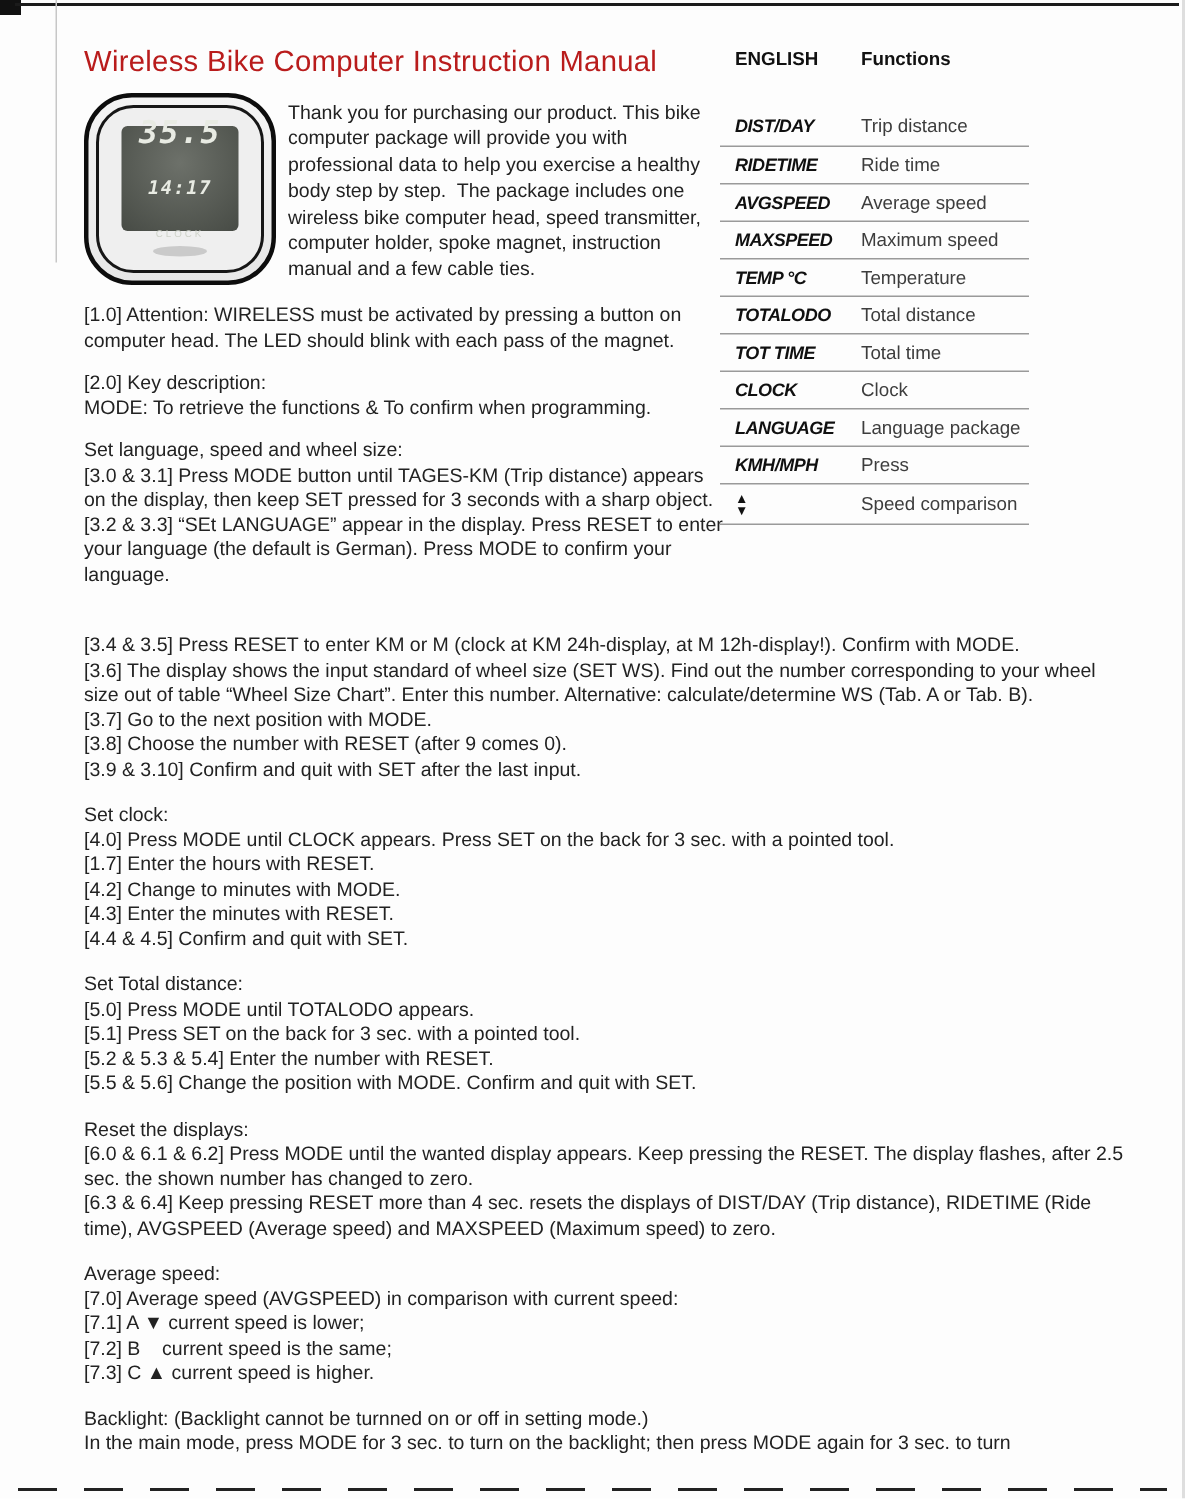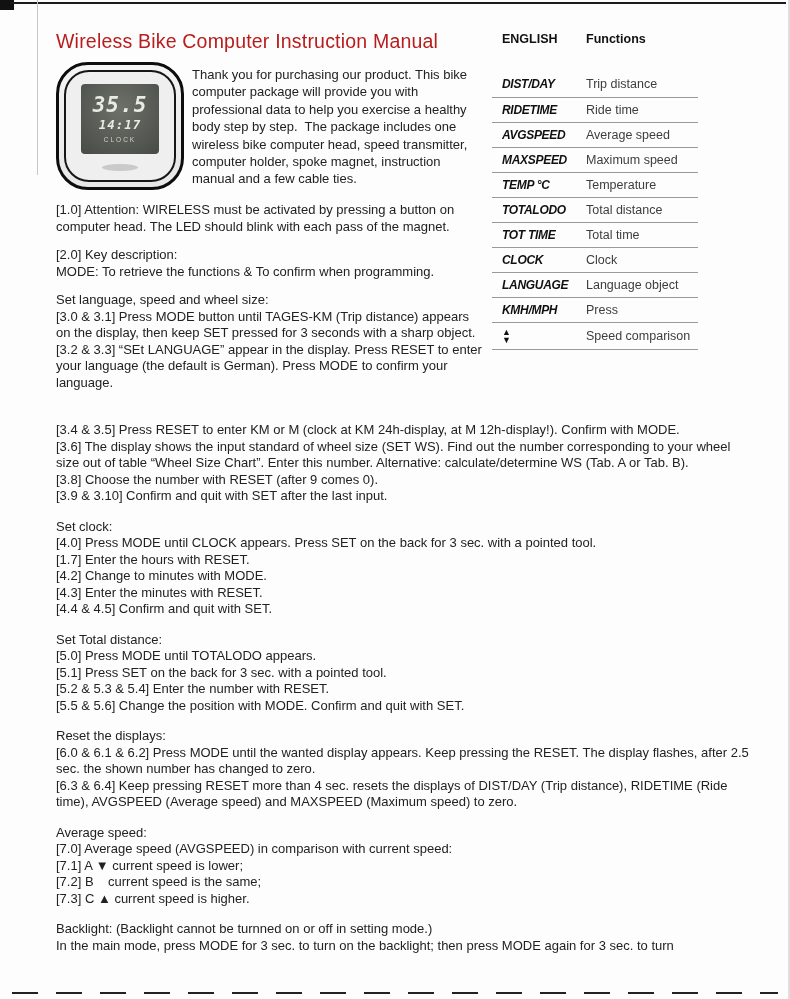--- a/index.html
+++ b/index.html
@@ -48,21 +48,21 @@
   .device-inner {
     position: absolute; inset: 5px;
     border: 2px solid #161616; border-radius: 25px;
     background: #efefef;
   }
   .lcd {
     position: absolute; left: 50%; top: 12px; transform: translateX(-50%);
     width: 78px; height: 70px; border-radius: 4px;
     background: radial-gradient(circle at 50% 35%, #6d716a, #474b45);
     color: #e8ebe3;
-    display: flex; flex-direction: column; align-items: center; justify-content: center;
+    display: flex; flex-direction: column; align-items: center; justify-content: center; gap: 17px;
   }
   .lcd-speed {
     font-family: "DejaVu Sans Mono", monospace; font-style: italic; font-weight: bold;
     font-size: 21px; letter-spacing: 1px; line-height: 1;
   }
   .lcd-time {
     font-family: "DejaVu Sans Mono", monospace; font-style: italic; font-weight: bold;
     font-size: 12.5px; letter-spacing: 1px; margin-top: 3px; line-height: 1;
   }
   .lcd-mode { font-size: 6.5px; letter-spacing: 2px; margin-top: 5px; color: #cfd3ca; }
@@ -78,21 +78,21 @@
 
   .section { margin-top: 12px; }
   #body-col .section { margin-top: 14px; }
   #body-col .section:first-child { margin-top: 8px; }
   .line { font-size: 13px; line-height: 1.27; color: #222; white-space: pre-wrap; }
   #left-col { width: 428px; }
   #body-col { width: 700px; }
 
   
   .func-table {
-    position: absolute; left: 492px; top: 24px; width: 206px;
+    position: absolute; left: 480px; top: 24px; width: 206px;
     border-collapse: collapse;
   }
   .func-table th {
     text-align: left; font-size: 12.5px; font-weight: bold; color: #111;
     padding: 8px 0 26px 10px;
   }
   .func-table td {
     border-bottom: 1px solid #9a9a9a;
     padding: 5px 0 5px 10px;
     vertical-align: middle;
@@ -148,20 +148,21 @@
             <div class="line">[3.0 &amp; 3.1] Press MODE button until TAGES-KM (Trip distance) appears on the display, then keep SET pressed for 3 seconds with a sharp object.</div>
             <div class="line">[3.2 &amp; 3.3] “SEt LANGUAGE” appear in the display. Press RESET to enter your language (the default is German). Press MODE to confirm your language.</div>
           </div>
         </div>
     </div>
 
     <div id="body-col">
         <div class="section">
           <div class="line">[3.4 &amp; 3.5] Press RESET to enter KM or M (clock at KM 24h-display, at M 12h-display!). Confirm with MODE.</div>
           <div class="line">[3.6] The display shows the input standard of wheel size (SET WS). Find out the number corresponding to your wheel size out of table “Wheel Size Chart”. Enter this number. Alternative: calculate/determine WS (Tab. A or Tab. B).</div>
+          <div class="line">[3.7] Go to the next position with MODE.</div>
           <div class="line">[3.8] Choose the number with RESET (after 9 comes 0).</div>
           <div class="line">[3.9 &amp; 3.10] Confirm and quit with SET after the last input.</div>
         </div>
         <div class="section">
           <div class="line">Set clock:</div>
           <div class="line">[4.0] Press MODE until CLOCK appears. Press SET on the back for 3 sec. with a pointed tool.</div>
           <div class="line">[1.7] Enter the hours with RESET.</div>
           <div class="line">[4.2] Change to minutes with MODE.</div>
           <div class="line">[4.3] Enter the minutes with RESET.</div>
           <div class="line">[4.4 &amp; 4.5] Confirm and quit with SET.</div>
@@ -228,21 +229,21 @@
         <tr>
           <td class="fk">TOT TIME</td>
           <td class="fv">Total time</td>
         </tr>
         <tr>
           <td class="fk">CLOCK</td>
           <td class="fv">Clock</td>
         </tr>
         <tr>
           <td class="fk">LANGUAGE</td>
-          <td class="fv">Language object</td>
+          <td class="fv">Language package</td>
         </tr>
         <tr>
           <td class="fk">KMH/MPH</td>
           <td class="fv">Press</td>
         </tr>
         <tr>
           <td class="fk">
             <div class="arr">▲</div>
             <div class="arr">▼</div>
           </td>

